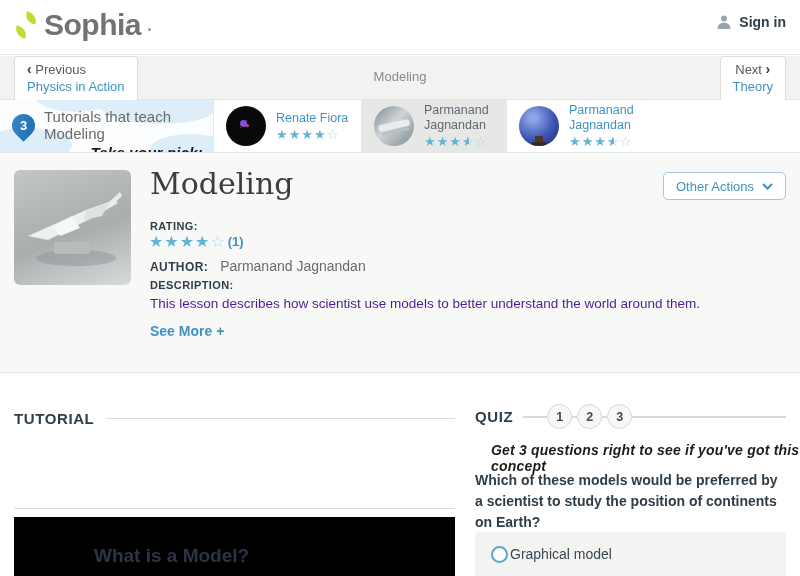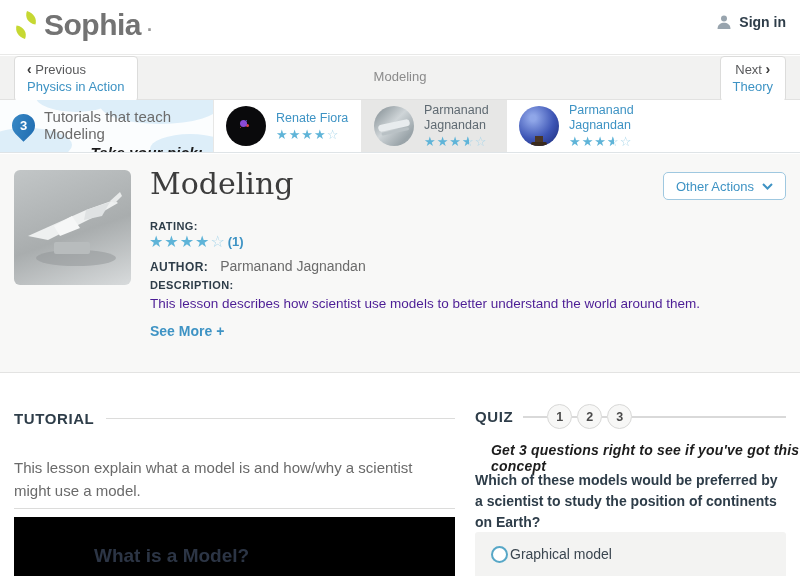--- a/index.html
+++ b/index.html
@@ -243,21 +243,20 @@
     <div class="see-more">See More +</div>
   </div>
 
   <div class="lower">
 
     <div class="col-left">
       <div class="sec-head">
         <span class="sec-title">TUTORIAL</span>
         <span class="sec-line"></span>
       </div>
-      <div class="tut-intro">This lesson explain what a model is and how/why a scientist might use a model.</div>
       <div class="tut-hr"></div>
       <div class="video-box">
         <div class="video-title">What is a Model?</div>
       </div>
     </div>
 
     <div class="col-right">
       <div class="quiz-head">
         <span class="quiz-title">QUIZ</span>
         <span class="step-line lead"></span>

